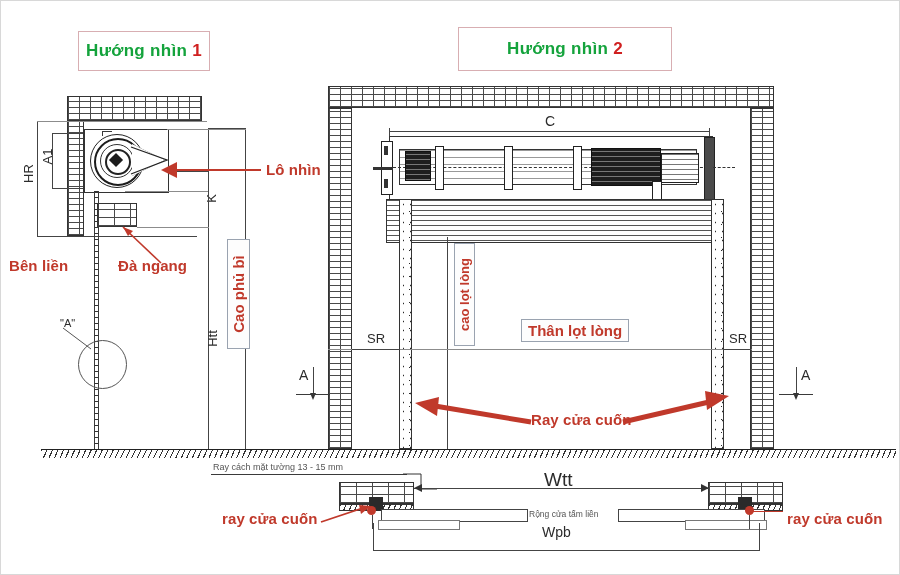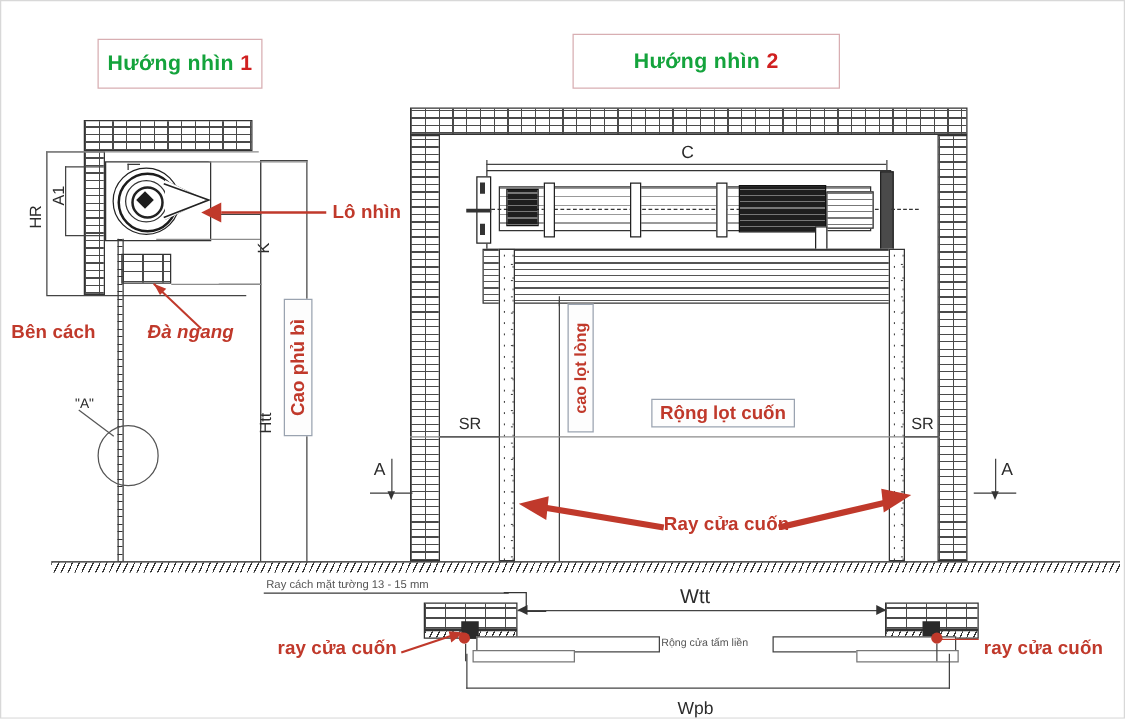--- a/index.html
+++ b/index.html
@@ -176,23 +176,23 @@
   <div class="arrow-line" style="left:176px;top:168px;width:84px;"></div>
   <div class="arrow-head ah-left" style="left:160px;top:161px;"></div>
   <div class="lbl red-label" style="left:265px;top:160px;">Lô nhìn</div>
 
   <div class="abs" style="left:112px;top:216px;">
     <svg width="56" height="52" viewBox="0 0 56 52">
       <path d="M48,46 L10,10" stroke="#c0392b" stroke-width="1.6" fill="none"></path>
       <path d="M10,10 L20,14 L15,19 Z" fill="#c0392b"></path>
     </svg>
   </div>
-  <div class="lbl red-label" style="left:117px;top:256px;font-style:italic;">Đà ngang</div>
-
-  <div class="lbl red-label" style="left:8px;top:256px;">Bên cách</div>
+  <div class="lbl red-label" style="left:117px;top:256px;">Đà ngang</div>
+
+  <div class="lbl red-label" style="left:8px;top:256px;">Bên liền</div>
 
   <div class="brick fine" style="left:327px;top:85px;width:446px;height:22px;"></div>
 
   <div class="brick fine" style="left:327px;top:107px;width:24px;height:341px;"></div>
 
   <div class="brick fine" style="left:749px;top:107px;width:24px;height:341px;"></div>
 
   <div class="dimline" style="left:388px;top:130px;width:320px;"></div>
   <div class="dimvert" style="left:388px;top:127px;height:10px;"></div>
   <div class="dimvert" style="left:708px;top:127px;height:10px;"></div>
@@ -225,21 +225,21 @@
 
   <div class="speckle" style="left:398px;top:198px;width:13px;height:250px;"></div>
   <div class="speckle" style="left:710px;top:198px;width:13px;height:250px;"></div>
 
   <div class="dimvert" style="left:446px;top:240px;height:208px;"></div>
   <div class="dimvert" style="left:446px;top:236px;height:8px;"></div>
   <div class="abs rot90" style="left:453px;top:345px;">
     <div class="boxed" style="display:block;width:103px;text-align:center;font-size:13px;">cao lọt lòng</div>
   </div>
 
-  <div class="boxed lbl" style="left:520px;top:318px;">Rộng lọt cuốn</div>
+  <div class="boxed lbl" style="left:520px;top:318px;">Thân lọt lòng</div>
 
   <div class="hl light" style="left:327px;top:348px;width:424px;"></div>
 
   <div class="dimline" style="left:351px;top:348px;width:48px;"></div>
   <div class="lbl cad" style="left:366px;top:330px;font-size:13px;">SR</div>
 
   <div class="dimline" style="left:722px;top:348px;width:28px;"></div>
   <div class="lbl cad" style="left:728px;top:330px;font-size:13px;">SR</div>
 
   <div class="dimvert" style="left:312px;top:366px;height:28px;"></div>
@@ -278,36 +278,36 @@
   <div class="abs" style="left:338px;top:503px;width:75px;height:7px;
               background-image:repeating-linear-gradient(115deg,#333 0 1px,transparent 1px 5px);border:1px solid #333;box-sizing:border-box;"></div>
 
   <div class="brick" style="left:707px;top:481px;width:75px;height:22px;"></div>
   <div class="abs" style="left:707px;top:503px;width:75px;height:7px;
               background-image:repeating-linear-gradient(115deg,#333 0 1px,transparent 1px 5px);border:1px solid #333;box-sizing:border-box;"></div>
 
   <div class="dimline" style="left:413px;top:487px;width:295px;"></div>
   <div class="abs" style="left:413px;top:483px;width:0;height:0;border-top:4px solid transparent;border-bottom:4px solid transparent;border-right:8px solid #333;"></div>
   <div class="abs" style="left:700px;top:483px;width:0;height:0;border-top:4px solid transparent;border-bottom:4px solid transparent;border-left:8px solid #333;"></div>
-  <div class="lbl cad" style="left:543px;top:468px;font-size:16px;">Wtt</div>
+  <div class="lbl cad" style="left:543px;top:468px;font-size:19px;">Wtt</div>
 
   <div class="abs" style="left:368px;top:496px;width:14px;height:14px;background:#2a2a2a;"></div>
   <div class="abs" style="left:737px;top:496px;width:14px;height:14px;background:#2a2a2a;"></div>
 
   <div class="abs" style="left:380px;top:508px;width:145px;height:11px;border:1px solid #444;background:#fff;"></div>
   <div class="abs" style="left:377px;top:519px;width:80px;height:8px;border:1px solid #777;background:#fff;"></div>
 
   <div class="abs" style="left:617px;top:508px;width:145px;height:11px;border:1px solid #444;background:#fff;"></div>
   <div class="abs" style="left:684px;top:519px;width:80px;height:8px;border:1px solid #777;background:#fff;"></div>
   <div class="lbl cad tiny" style="left:528px;top:508px;font-size:8.5px;">Rộng cửa tấm liền</div>
 
   <div class="dimline" style="left:372px;top:549px;width:387px;"></div>
   <div class="dimvert" style="left:372px;top:522px;height:28px;"></div>
   <div class="dimvert" style="left:758px;top:522px;height:28px;"></div>
-  <div class="lbl cad" style="left:541px;top:557px;font-size:14px;">Wpb</div>
+  <div class="lbl cad" style="left:541px;top:523px;font-size:14px;">Wpb</div>
 
   <div class="dot" style="left:366px;top:505px;width:9px;height:9px;"></div>
   <div class="abs" style="left:318px;top:503px;">
     <svg width="54" height="22" viewBox="0 0 54 22">
       <path d="M2,18 L44,4" stroke="#c0392b" stroke-width="1.8" fill="none"></path>
       <path d="M52,2 L40,1 L42,10 Z" fill="#c0392b"></path>
     </svg>
   </div>
   <div class="lbl red-label" style="left:221px;top:509px;">ray cửa cuốn</div>
 

